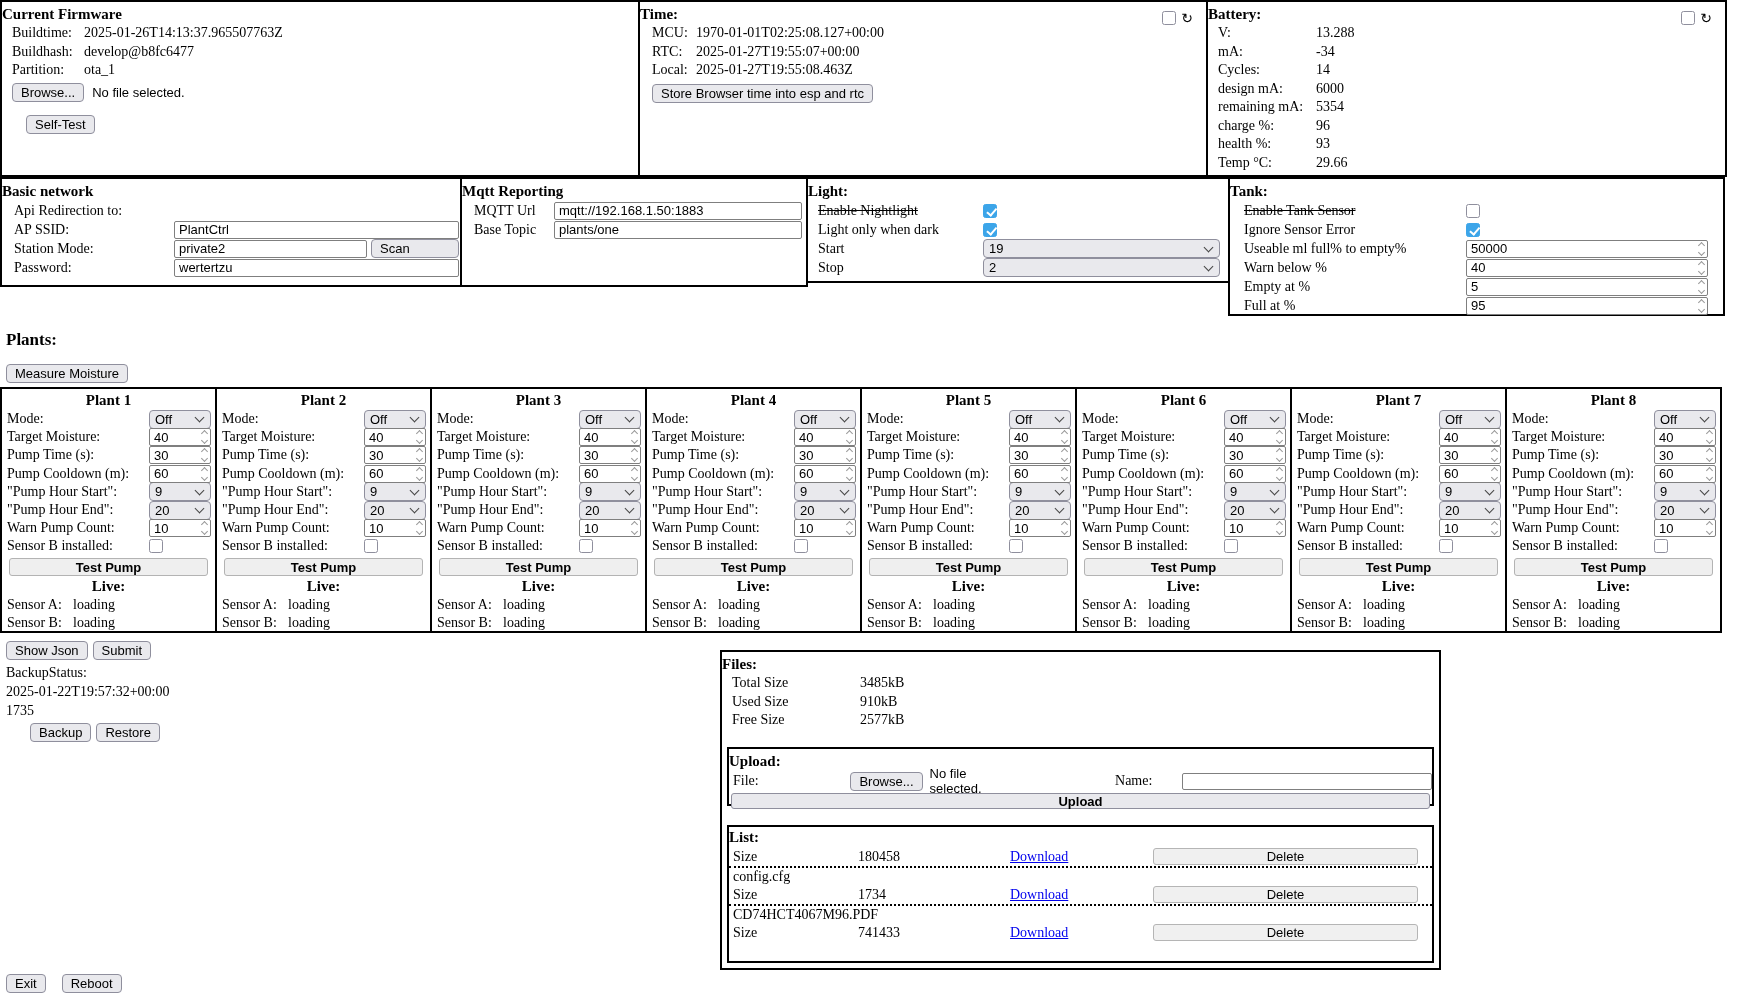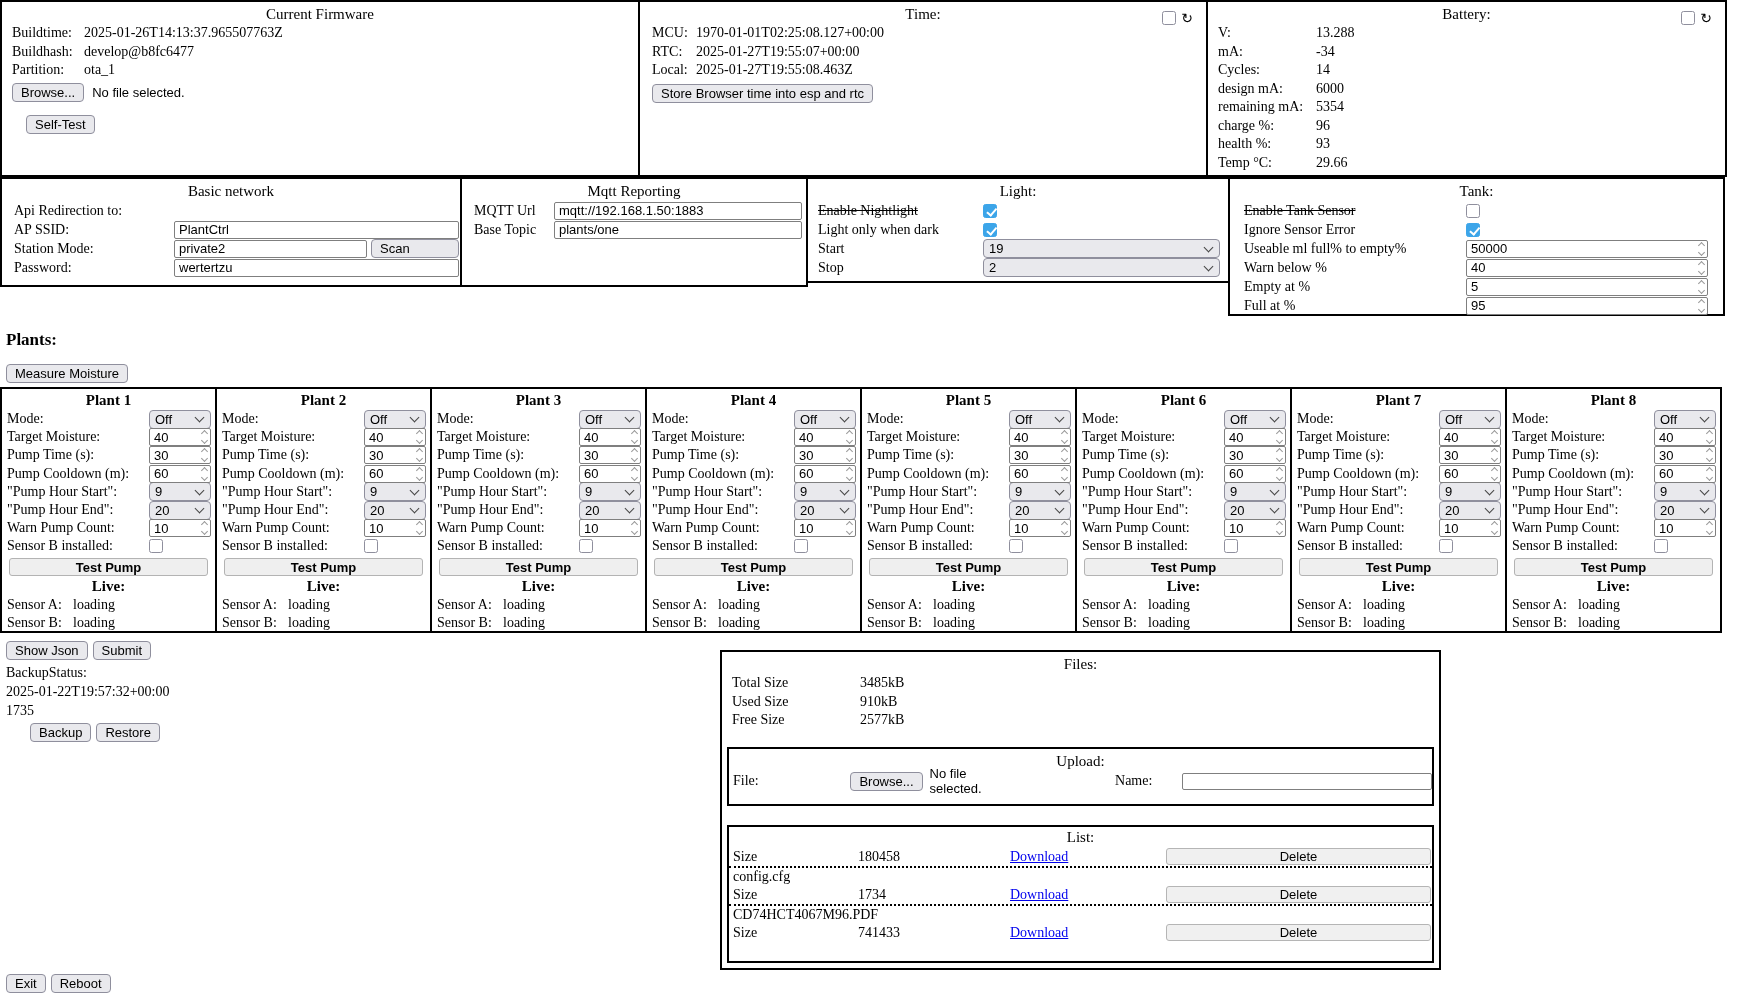--- a/index.html
+++ b/index.html
@@ -2,21 +2,21 @@
 <html><head>
 <meta charset="utf-8">
 <style>
   * { box-sizing: border-box; }
   html,body { margin:0; padding:0; background:#fff; }
   body {
     width:1764px; height:999px; position:relative;
     font-family:"Liberation Serif", serif; font-size:14px; color:#000;
   }
   .box { border:2px solid #000; position:relative; background:#fff; }
-  .box-title { text-align:center; font-weight:normal; font-size:15px; line-height:19px; margin-top:3px; }
+  .box-title { text-align:left; font-weight:bold; font-size:15px; line-height:19px; margin-top:3px; }
 
   
   .kv { display:flex; padding-left:10px; line-height:18.5px; }
   .kv .lbl { flex:0 0 auto; }
   #firmware-box .kv .lbl { width:72px; }
   #time-box .kv .lbl { width:44px;font-family:Liberation Serif, serif; }
   #battery-box .kv .lbl { width:98px; }
 
   
   .btn {
@@ -126,25 +126,25 @@
   #upload-btn { display:block; width:calc(100% - 4px); margin:2px; height:16px; line-height:12px;
     font:bold 13px "Liberation Sans", sans-serif; background:#e9e9ed;
     border:1px solid #8f8f9d; border-radius:3px; padding:0; }
   #list-box { position:absolute; left:5px; right:5px; top:173px; bottom:5px; border:2px solid #000; overflow:hidden; }
   #list-box .box-title { margin-top:1px; }
   .fentry .fname { padding-left:4px; line-height:17px; border-top:2px dotted #000; }
   .fentry .srow { display:flex; align-items:center; padding-left:4px; height:19px; }
   .fentry .slbl { width:125px; }
   .fentry .sval { width:152px; }
   .fentry a.dl { color:#0000ee; text-decoration:underline; }
-  .fentry .del-btn { margin-left:auto; margin-right:1px; width:265px; height:17px; line-height:13px; padding:0;
+  .fentry .del-btn { margin-left:auto; margin-right:14px; width:265px; height:17px; line-height:13px; padding:0;
     font:13px "Liberation Sans", sans-serif; background:#f0f0f0; border:1px solid #b5b5b5; border-radius:3px; }
 
   
-  #footer { position:absolute; left:6px; top:974px; display:flex; gap:5px; }
+  #footer { position:absolute; left:6px; top:974px; display:flex; gap:16px; }
 </style>
 </head>
 <body>
 
 <div id="top-row">
 
   <section class="box" id="firmware-box">
     <div class="box-title">Current Firmware</div>
     
       <div class="kv">
@@ -1131,20 +1131,21 @@
 
   <div id="upload-box">
     <div class="box-title">Upload:</div>
     <div class="file-row">
       <span class="file-lbl">File:</span>
       <button class="btn">Browse...</button>
       <span class="nofile" style="margin-left:7px;">No file selected.</span>
       <span class="name-lbl">Name:</span>
       <input class="txt name-input" value="" style="">
     </div>
+    <button id="upload-btn">Upload</button>
   </div>
 
   <div id="list-box">
     <div class="box-title">List:</div>
 
       <div class="fentry">
         <div class="srow">
           <span class="slbl">Size</span>
           <span class="sval">180458</span>
           <a class="dl" href="#">Download</a>

